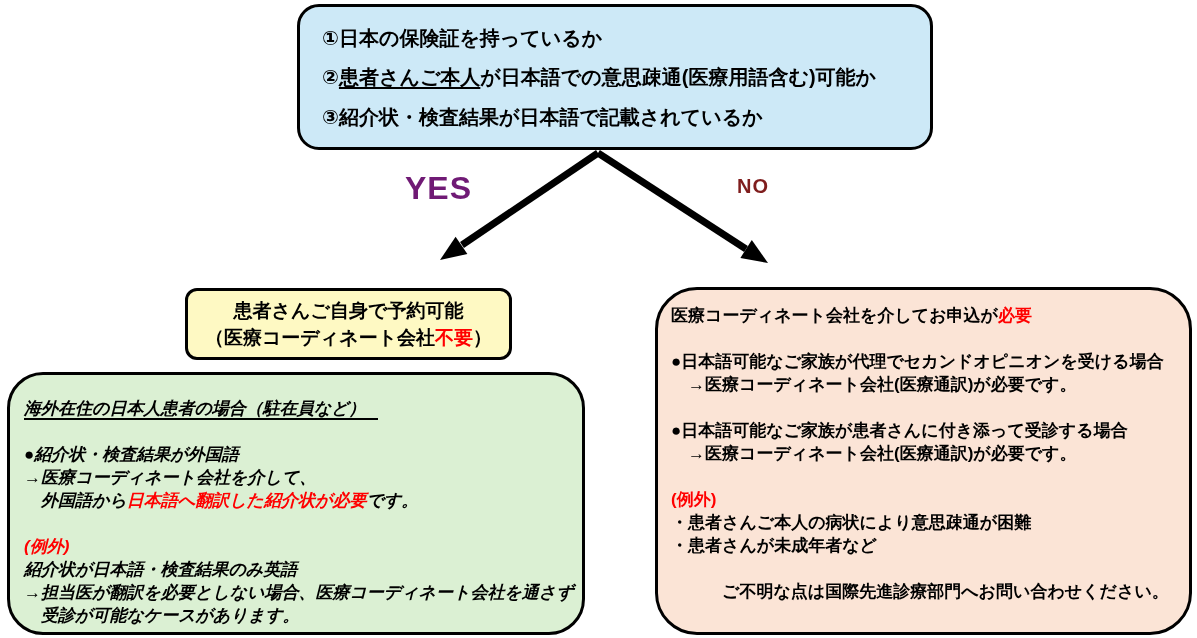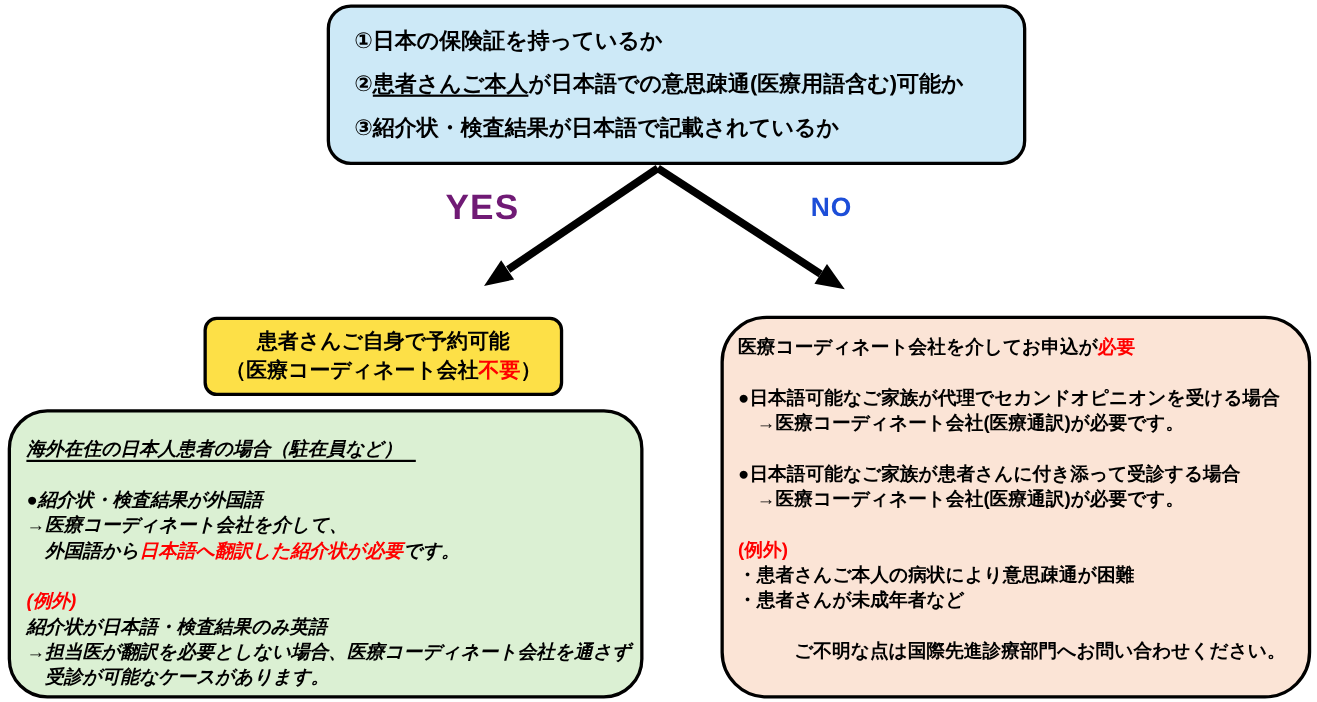--- a/index.html
+++ b/index.html
@@ -10,26 +10,26 @@
   .box{position:absolute;border:3px solid #000;box-sizing:border-box;}
   
   #criteria-box{
     left:297px;top:4px;width:636px;height:146px;background:#CDE9F7;border-radius:22px;
     display:flex;flex-direction:column;justify-content:space-evenly;
     padding:4px 10px 4px 22px;font-size:20px;line-height:26px;
   }
   
   .branch-label{position:absolute;font-size:32px;letter-spacing:1px;}
   #yes-label{left:386px;top:170px;color:#701a75;margin-left:19px;}
-  #no-label{left:737px;top:175px;color:#1d4ed8;font-size:24px;text-align:center;}
+  #no-label{left:737px;top:175px;color:#7f1d1d;font-size:20px;text-align:center;}
   
   #branch-arrows{position:absolute;left:0;top:0;width:1197px;height:638px;pointer-events:none;}
   
   #self-booking-box{
-    left:185px;top:288px;width:327px;height:72px;background:#fde047;border-radius:12px;
+    left:185px;top:288px;width:327px;height:72px;background:#fef9c3;border-radius:12px;
     display:flex;flex-direction:column;justify-content:center;align-items:center;
     font-size:19px;line-height:27px;text-align:center;
   }
   
   #overseas-japanese-box{
     left:7px;top:372px;width:578px;height:263px;background:#DBF0D3;border-radius:36px;
     padding:22px 12px 0 14px;font-size:17px;line-height:23px;font-style:italic;
   }
   
   #coordinator-required-box{

